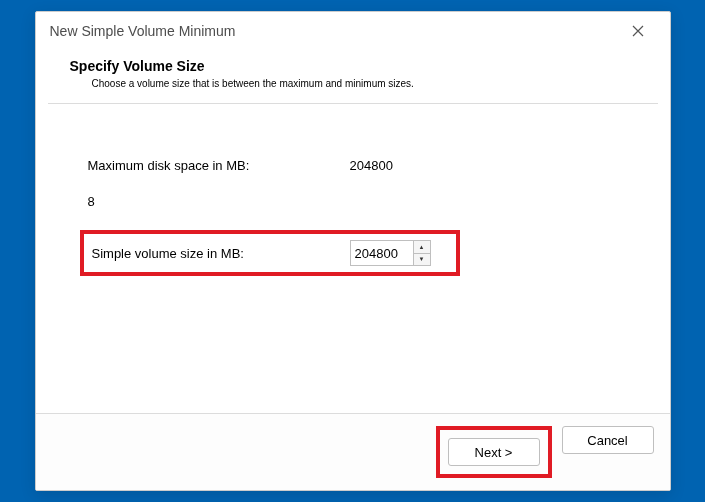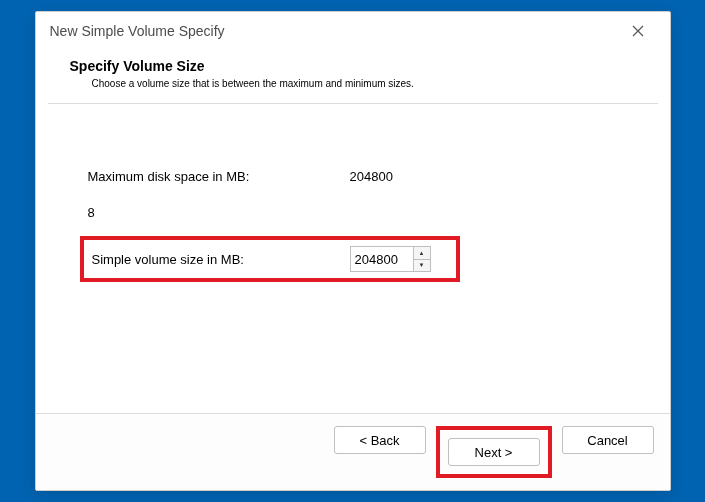--- a/index.html
+++ b/index.html
@@ -62,32 +62,31 @@
       border: none;
       border-top: 1px solid #dcdcdc;
       margin: 0 12px;
     }
     .content {
       flex: 1;
       padding: 54px 34px 10px 52px;
     }
     .row {
       display: flex;
-      align-items: center;
+      align-items: flex-start;
       font-size: 13px;
       color: #000;
       height: 36px;
     }
     .row .label { width: 262px; }
     .row .value { }
     .highlight-row {
       border: 4px solid #e01b24;
       padding: 2px 4px 2px 4px;
       margin-left: -8px;
-      margin-top: 6px;
       display: flex;
       align-items: center;
       width: 380px;
       height: 46px;
     }
     .highlight-row .label {
       width: 262px;
       font-size: 13px;
       padding-left:4px;
     }
@@ -148,21 +147,21 @@
       border: 4px solid #e01b24;
       padding: 8px;
       display: inline-flex;
     }
   </style>
 </head>
 <body>
 
 <div class="dialog">
   <div class="titlebar">
-    <span class="titlebar-title">New Simple Volume Specify</span>
+    <span class="titlebar-title">New Simple Volume Minimum</span>
     <div class="close-btn">
       <svg viewBox="0 0 12 12">
           <path d="M1 1 L11 11 M11 1 L1 11" stroke="#555" stroke-width="1.2" fill="none"></path>
         </svg>
     </div>
   </div>
 
   <div class="header-section">
     <div class="header-title">Specify Volume Size</div>
     <div class="header-subtitle">Choose a volume size that is between the maximum and minimum sizes.</div>
@@ -188,19 +187,18 @@
           </div>
           <div class="spinner-btn">
             <span>▼</span>
           </div>
         </div>
       </div>
     </div>
   </div>
 
   <div class="footer">
-    <button class="btn">&lt; Back</button>
     <div class="next-highlight">
       <button class="btn">Next &gt;</button>
     </div>
     <button class="btn">Cancel</button>
   </div>
 </div>
 
 </body></html>

